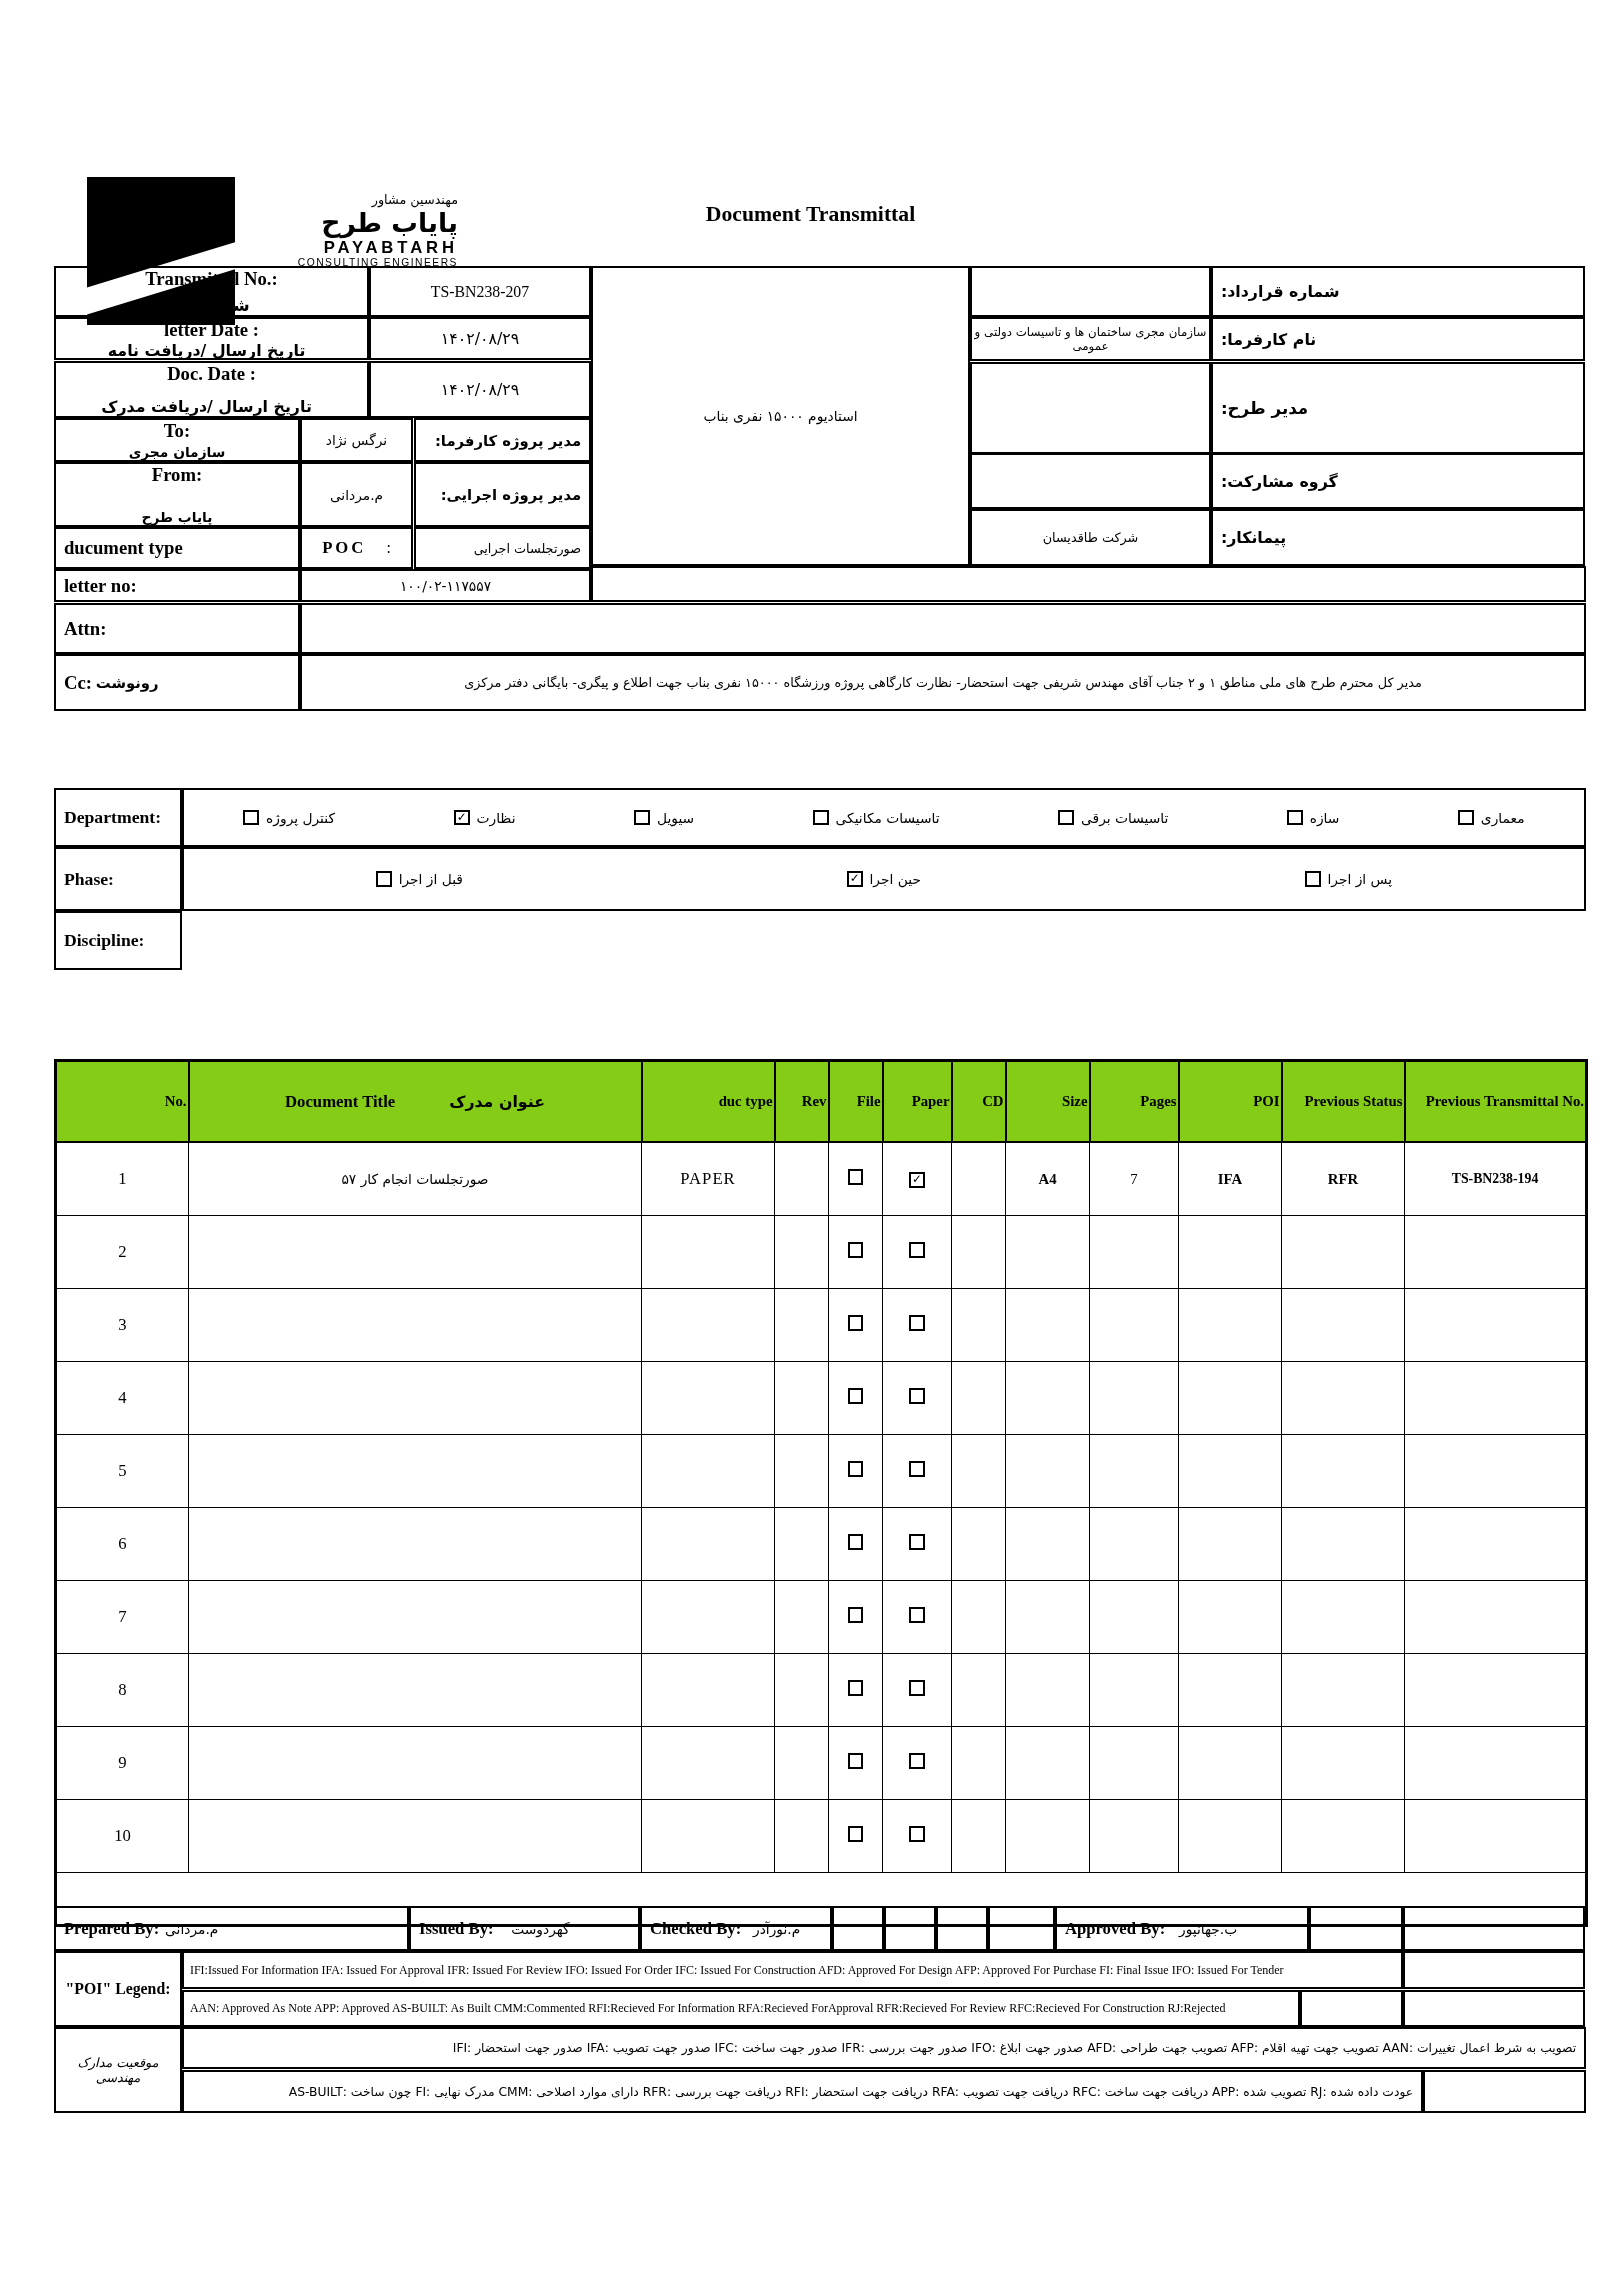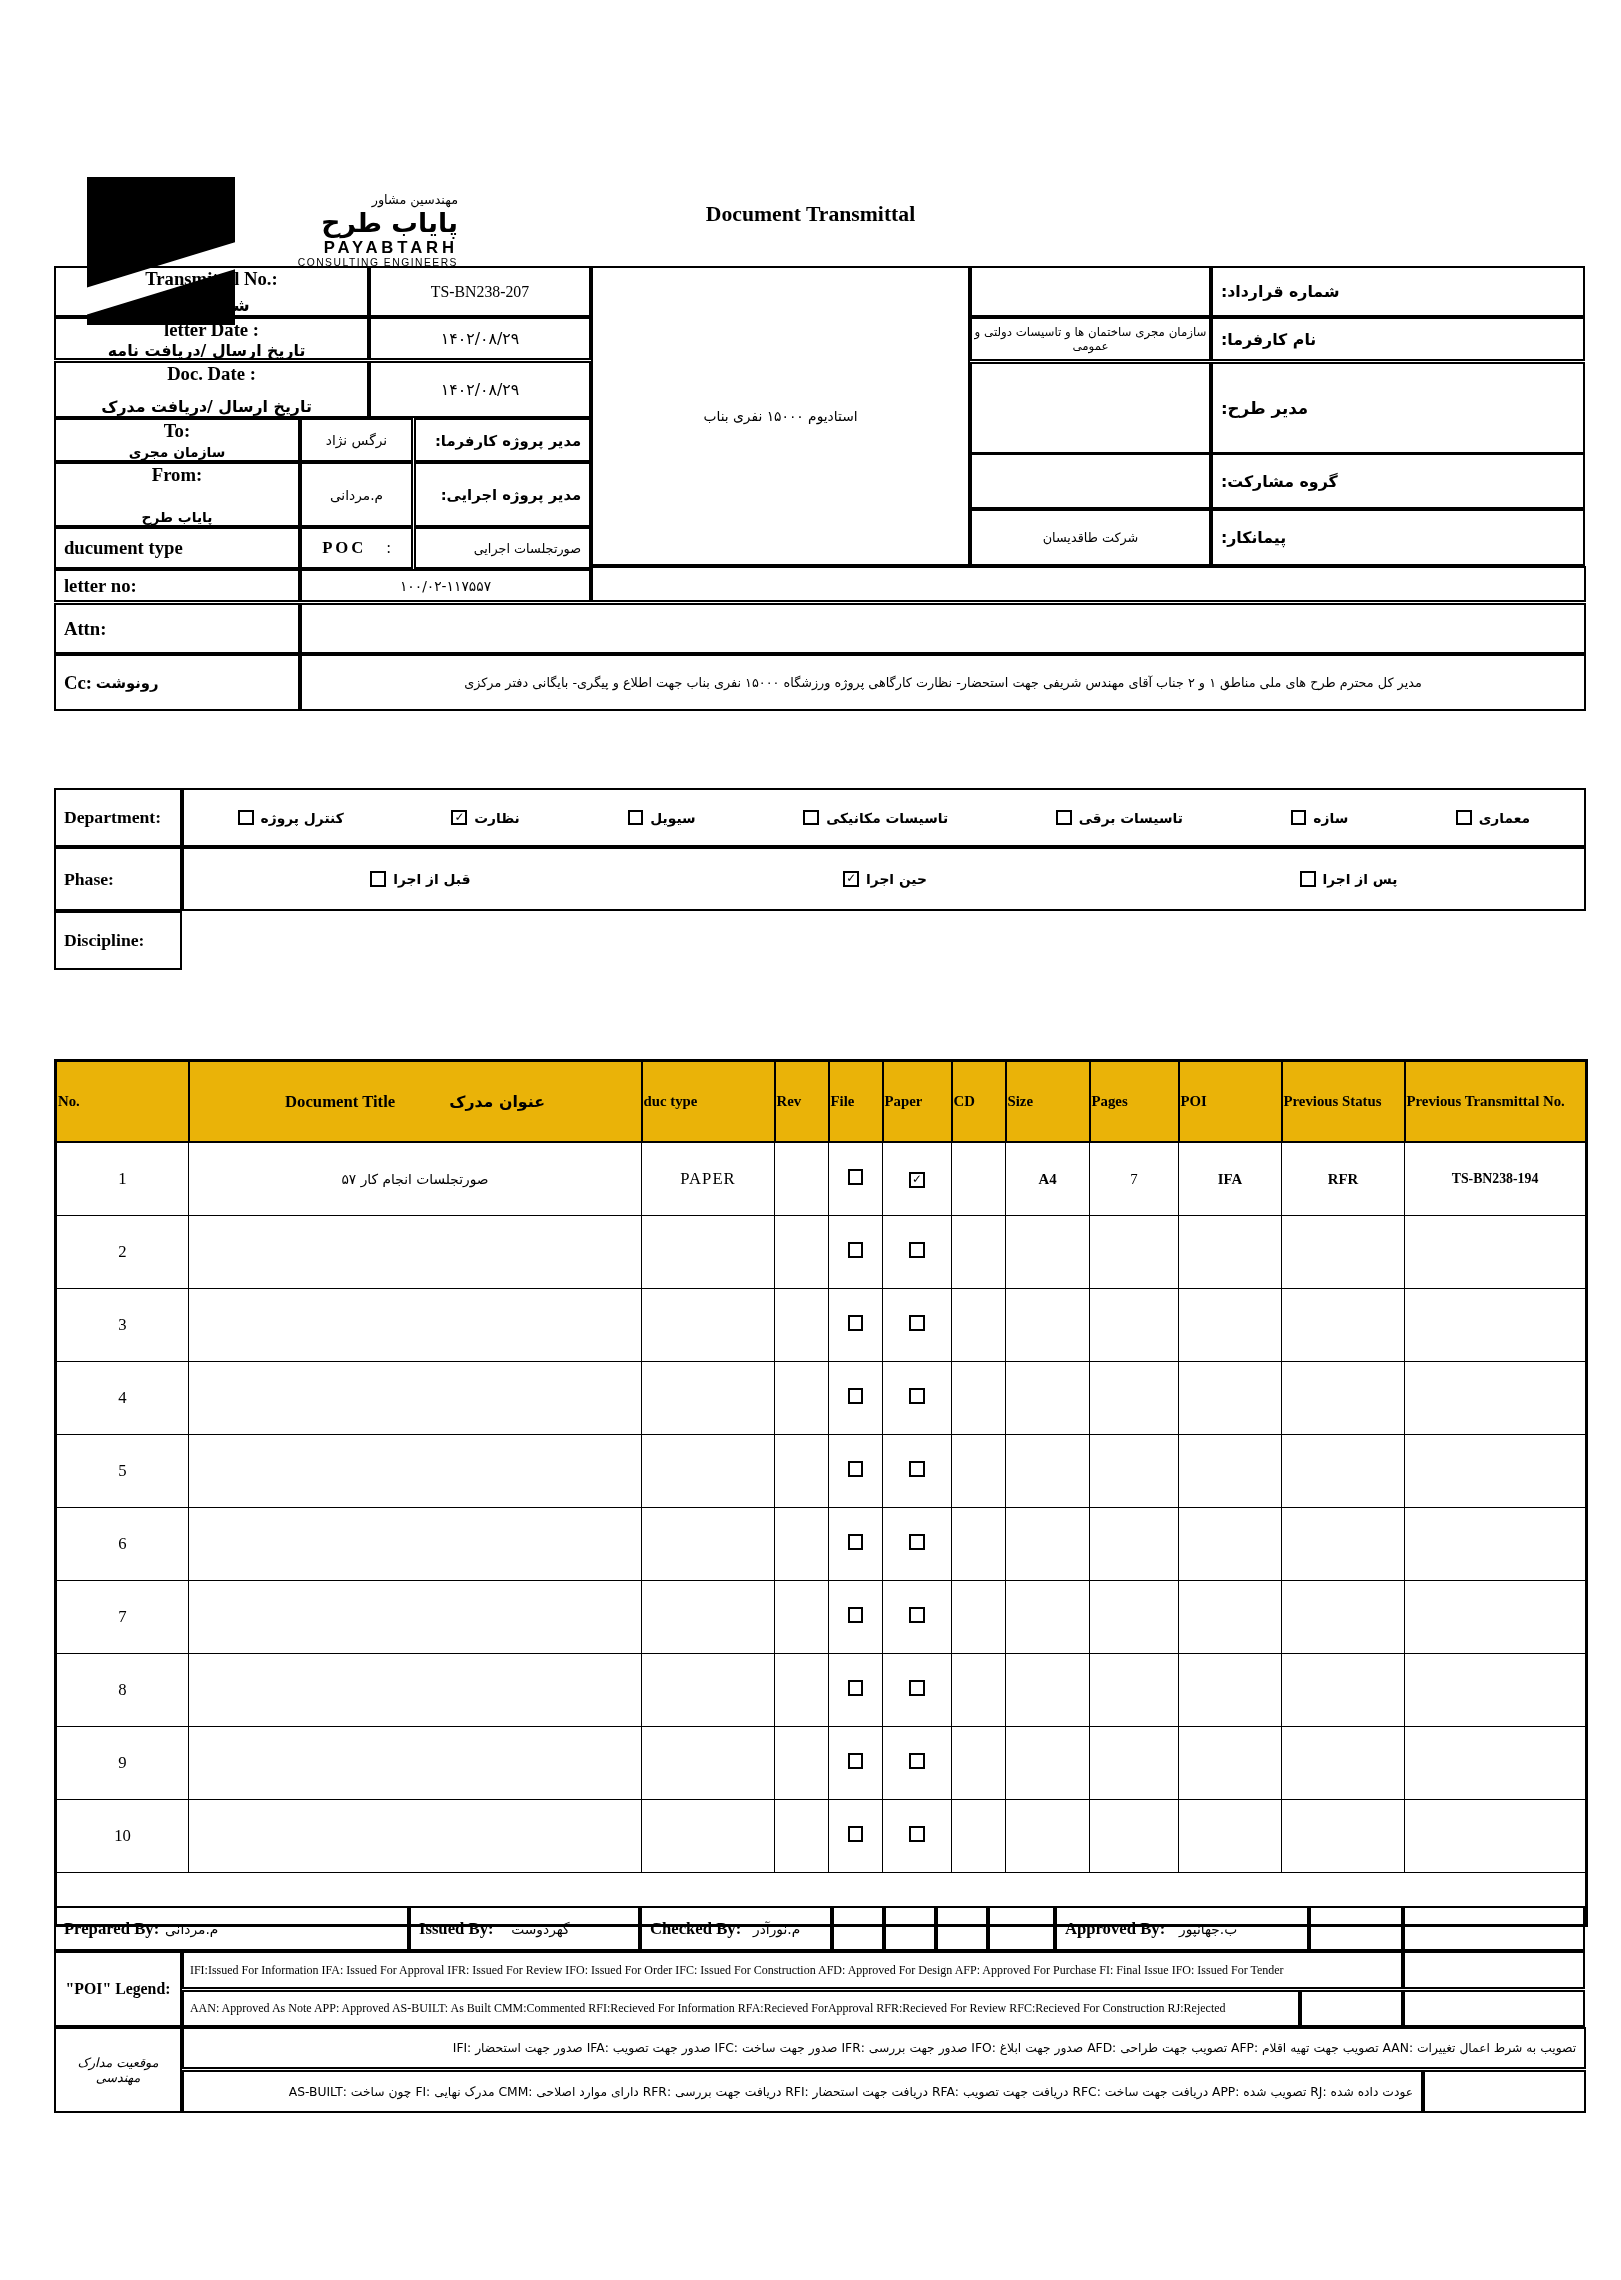--- a/index.html
+++ b/index.html
@@ -26,25 +26,25 @@
   .fa14{font-size:13.8px;}
   .fa13{font-size:12.8px;}
   .fa12{font-size:11.8px;}
   
   #info{position:absolute;left:54px;top:266px;width:1532px;height:445px;}
   
   #classify{position:absolute;left:54px;top:788px;width:1532px;height:182px;}
   .check-item{display:flex;align-items:center;gap:6.9px;}
   .cb{display:inline-block;box-sizing:border-box;width:15.8px;height:15.8px;border:2px solid #000;background:#fff;
       font-size:11.8px;line-height:11.8px;text-align:center;font-family:"DejaVu Sans",sans-serif;flex:0 0 auto;}
-  .cb-label{font-weight:bold;font-size:13.8px;font-family:"DejaVu Sans",serif;}
+  .cb-label{font-weight:normal;font-size:13.8px;font-family:"DejaVu Sans",serif;}
   
   #doc-table{position:absolute;left:54px;top:1059px;width:1532px;border-collapse:collapse;table-layout:fixed;
              border:3px solid #000;}
-  #doc-table th{border:2px solid #000;background:#eab308;height:77px;font-size:14.8px;text-align:left;vertical-align:middle;}
+  #doc-table th{border:2px solid #000;background:#84cc16;height:77px;font-size:14.8px;text-align:right;vertical-align:middle;}
   #doc-table td{border:1px solid #000;height:70px;text-align:center;vertical-align:middle;font-size:14.8px;}
   #doc-table .filler td{height:49px;border-left:none;border-right:none;border-bottom:none;}
   .th-big{font-size:18.7px;}
   .th-small{font-size:12.8px;}
   .title-head{display:flex;justify-content:center;align-items:center;gap:54px;}
   
   .frow{position:absolute;left:54px;display:flex;}
   .fcell{box-sizing:border-box;border:2px solid #000;display:flex;align-items:center;overflow:hidden;}
   .sig-label{font-weight:bold;font-size:16.7px;}
   .sig-name{font-size:13.8px;font-family:"DejaVu Sans",serif;}

